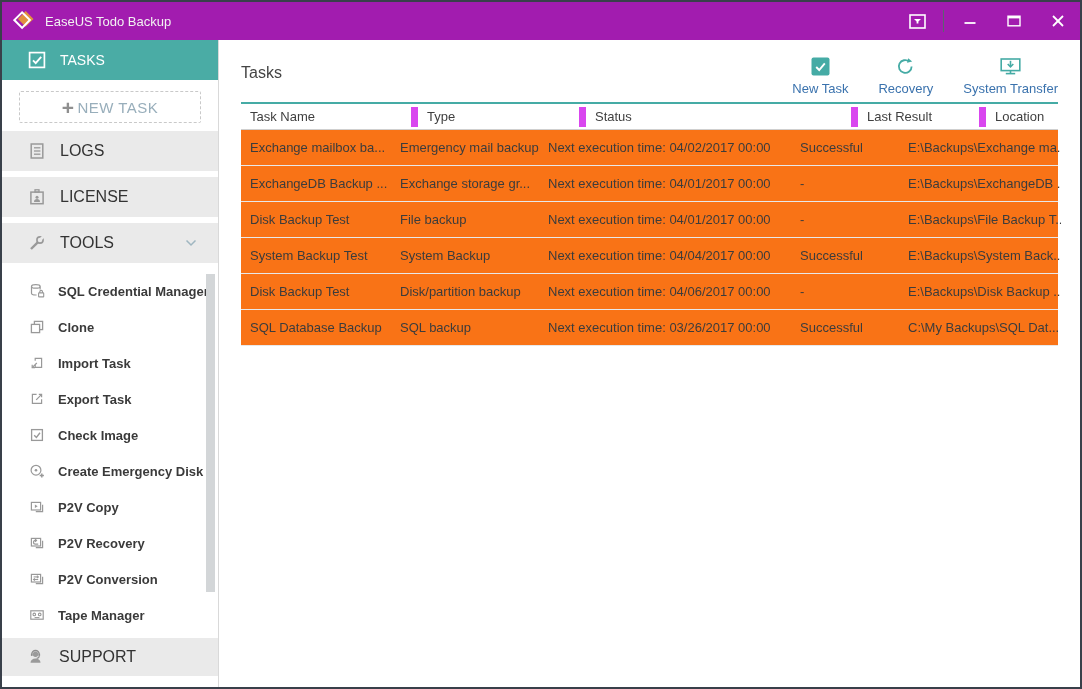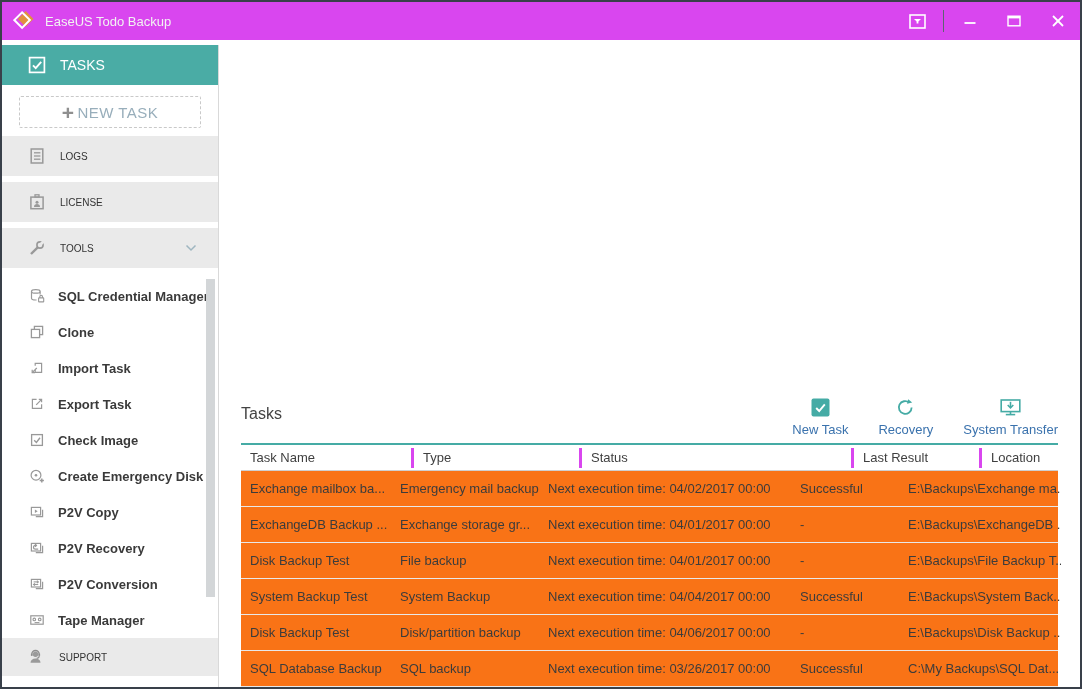--- a/index.html
+++ b/index.html
@@ -6,50 +6,50 @@
   *{box-sizing:border-box;}
   .window{
     width:1082px;height:689px;
     border:2px solid #39404a;
     background:#fff;
     display:flex;flex-direction:column;
     font-family:"Liberation Sans",sans-serif;
     overflow:hidden;
   }
   
-  .titlebar{height:38px;flex:0 0 38px;background:#d946ef;display:flex;align-items:center;padding-left:10px;}
+  .titlebar{height:38px;flex:0 0 38px;background:#a21caf;display:flex;align-items:center;padding-left:10px;}
   .logo{width:24px;height:24px;display:flex;align-items:center;justify-content:center;}
   .win-title{color:#f2f2f2;font-size:13px;margin-left:9px;}
   .tb-actions{margin-left:auto;display:flex;align-items:center;height:100%;}
   .tb-btn{width:44px;height:100%;background:transparent;border:none;display:flex;align-items:center;justify-content:center;cursor:pointer;padding:0;}
   .tb-sep{width:1px;height:22px;background:#5c6470;margin:0 4px;}
   
-  .app-body{flex:1;display:flex;min-height:0;align-items:flex-end;}
+  .app-body{flex:1;display:flex;min-height:0;}
   
   .sidebar{width:217px;flex:0 0 217px;background:#fff;border-right:1px solid #d9d9d9;display:flex;flex-direction:column;position:relative;}
   .nav-tasks{height:40px;flex:0 0 40px;background:#4aaca5;color:#fff;display:flex;align-items:center;padding-left:26px;gap:14px;font-size:14px;cursor:pointer;}
   .new-task-btn{margin:11px 17px 8px;height:32px;flex:0 0 32px;border:1px dashed #c9c9c9;border-radius:2px;background:#fff;color:#98aebb;font-size:15px;letter-spacing:.5px;display:flex;align-items:center;justify-content:center;cursor:pointer;font-family:"Liberation Sans",sans-serif;}
   .plus{color:#8f8f8f;font-size:21px;font-weight:bold;line-height:1;margin-right:3px;}
-  .nav-gray{height:40px;flex:0 0 40px;background:#eaeaea;display:flex;align-items:center;padding-left:26px;gap:14px;font-size:10px;color:#333;margin-bottom:6px;cursor:pointer;}
+  .nav-gray{height:40px;flex:0 0 40px;background:#eaeaea;display:flex;align-items:center;padding-left:26px;gap:14px;font-size:16px;color:#333;margin-bottom:6px;cursor:pointer;}
   .chev{margin-left:auto;margin-right:20px;display:flex;}
   .tools-list{padding-top:4px;}
   .tool-item{height:36px;display:flex;align-items:center;padding-left:27px;gap:13px;font-size:13px;color:#3a3a3a;cursor:pointer;white-space:nowrap;font-weight:bold;}
   .icon{display:flex;align-items:center;justify-content:center;flex:0 0 auto;}
   .support{margin-top:auto;margin-bottom:11px;height:38px;flex:0 0 38px;padding-left:24px;}
   .sb-thumb{position:absolute;right:3px;top:234px;width:9px;height:318px;background:#d3d6d8;cursor:pointer;}
   
   .main{flex:1;display:flex;flex-direction:column;padding:0 22px;min-width:0;}
   .main-header{height:62px;flex:0 0 62px;display:flex;align-items:center;justify-content:space-between;padding-top:4px;}
   .page-title{font-size:16px;font-weight:400;color:#444;margin:0;}
   .actions{display:flex;gap:30px;align-items:flex-end;padding-top:6px;}
   .action{display:flex;flex-direction:column;align-items:center;gap:5px;cursor:pointer;}
   .action-label{font-size:13px;color:#3a72ad;white-space:nowrap;}
   
   .thead{display:grid;grid-template-columns:150px 148px 252px 108px 162px;border-top:2px solid #45aba5;border-bottom:1px solid #cfcfcf;height:28px;align-items:center;gap:20px;}
-  .th{font-size:13px;color:#3f3f3f;padding-left:9px;border-left:3px solid #d946ef;height:20px;line-height:20px;white-space:nowrap;overflow:hidden;}
+  .th{font-size:13px;color:#3f3f3f;padding-left:9px;border-left:7px solid #d946ef;height:20px;line-height:20px;white-space:nowrap;overflow:hidden;}
   .th:first-child{border-left:none;}
   .trow{display:grid;grid-template-columns:150px 148px 252px 108px 162px;height:36px;align-items:center;border-bottom:1px solid #e8e8e8;cursor:pointer;background:#f97316;}
   .td{font-size:13px;color:#3c3c3c;padding-left:9px;white-space:nowrap;overflow:hidden;}
 </style>
 </head>
 <body>
 
 <div class="window">
 
   <div class="titlebar">

